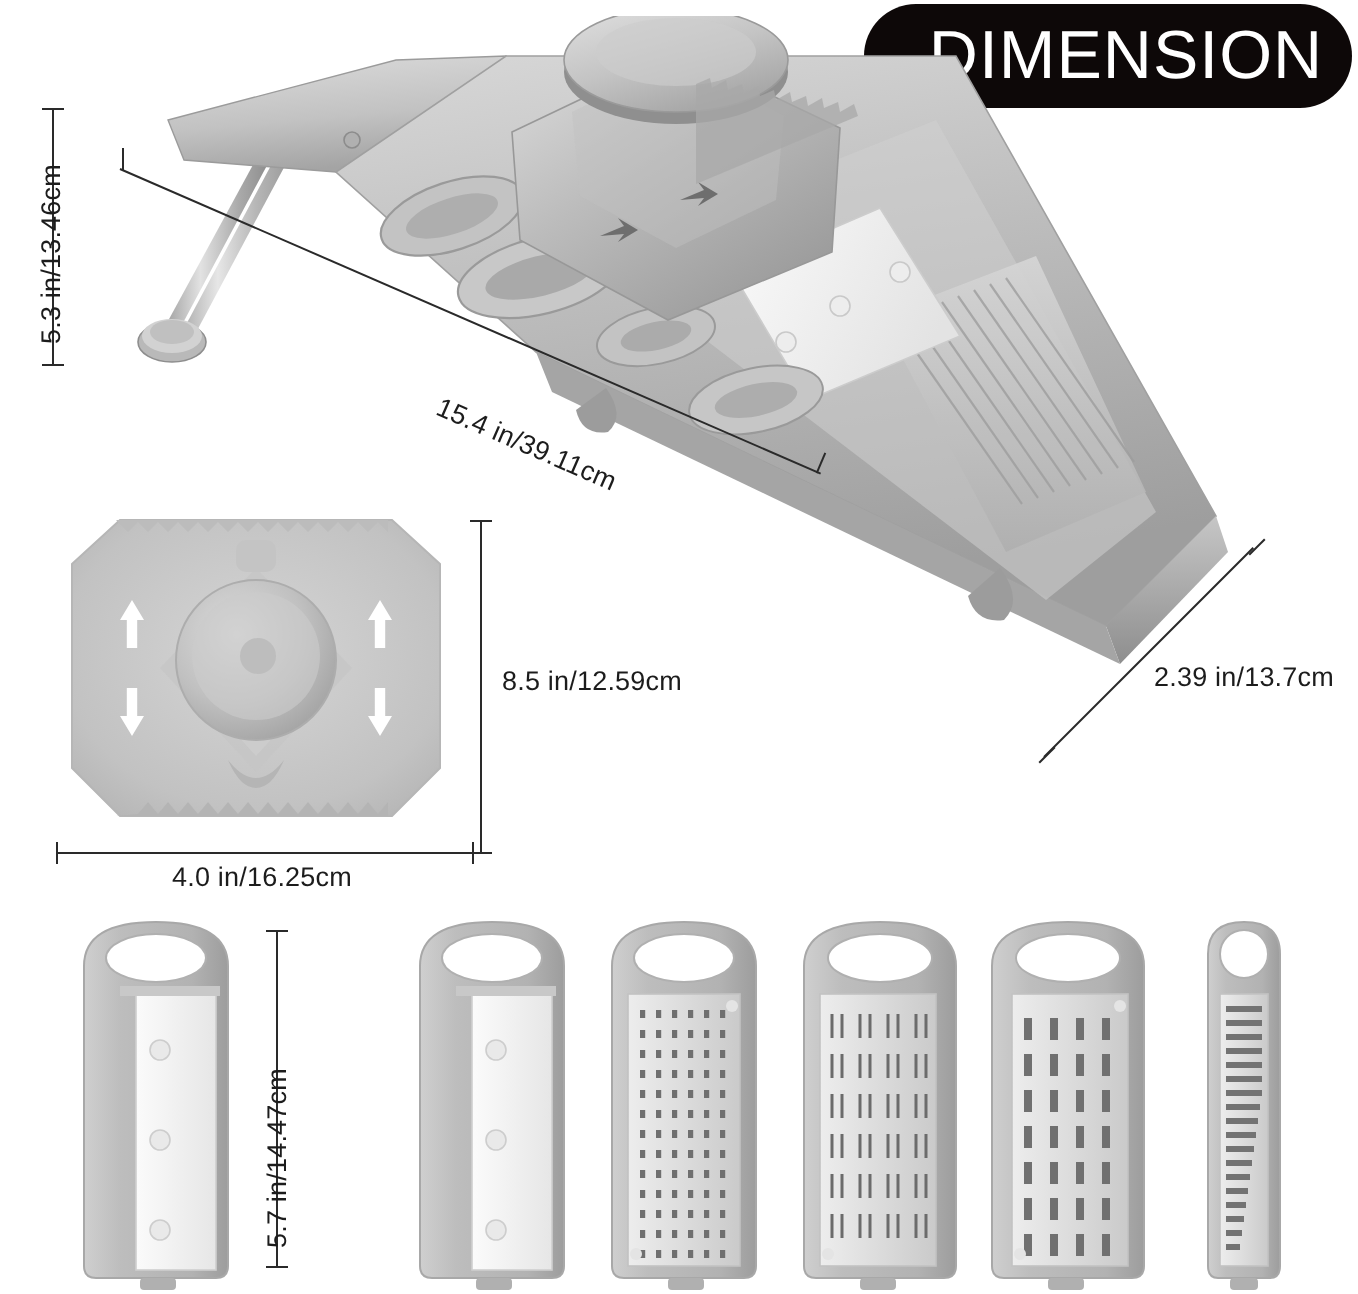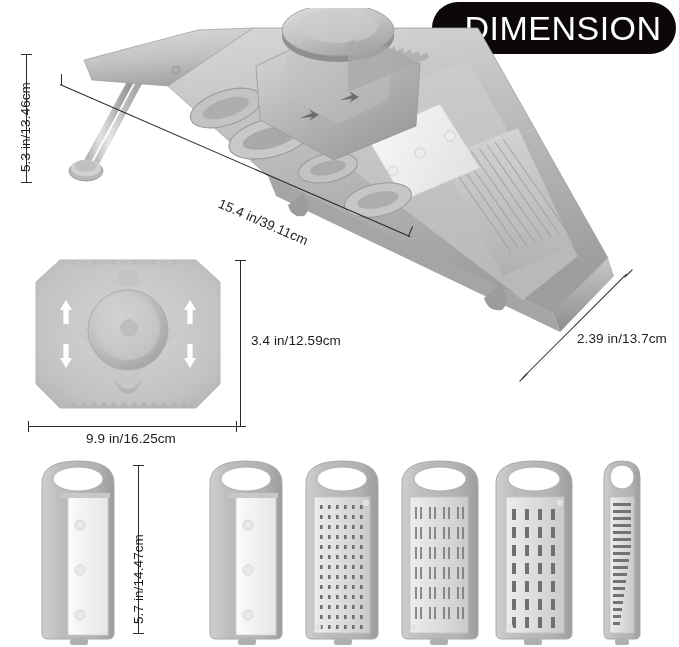--- a/index.html
+++ b/index.html
@@ -235,26 +235,26 @@
         <g>
           <path d="M156 106 l6 10 l6 -10 l-3.4 0 l0 -14 l-5.2 0 l0 14 z"></path>
         </g>
       </g>
     </svg>
   </div>
 
   <div class="dim-line dim-v" style="left:240px;top:260px;height:166px;"></div>
   <div class="tick tick-h" style="left:235px;top:260px;"></div>
   <div class="tick tick-h" style="left:235px;top:426px;"></div>
-  <div class="dim-label" style="left:251px;top:333px;">3.4 in/12.59cm</div>
+  <div class="dim-label" style="left:251px;top:333px;">8.5 in/12.59cm</div>
 
   <div class="dim-line dim-h" style="left:28px;top:426px;width:208px;"></div>
   <div class="tick tick-v" style="left:28px;top:421px;"></div>
   <div class="tick tick-v" style="left:236px;top:421px;"></div>
-  <div class="dim-label" style="left:86px;top:431px;">9.9 in/16.25cm</div>
+  <div class="dim-label" style="left:86px;top:431px;">4.0 in/16.25cm</div>
 
   <div id="blades-row">
     <svg width="679" height="192" viewBox="0 0 679 192">
       <defs>
         <linearGradient id="gBladeBody" x1="0" y1="0" x2="1" y2="0">
           <stop offset="0%" stop-color="#cfcfcf"></stop>
           <stop offset="25%" stop-color="#bdbdbd"></stop>
           <stop offset="75%" stop-color="#b2b2b2"></stop>
           <stop offset="100%" stop-color="#9d9d9d"></stop>
         </linearGradient>

